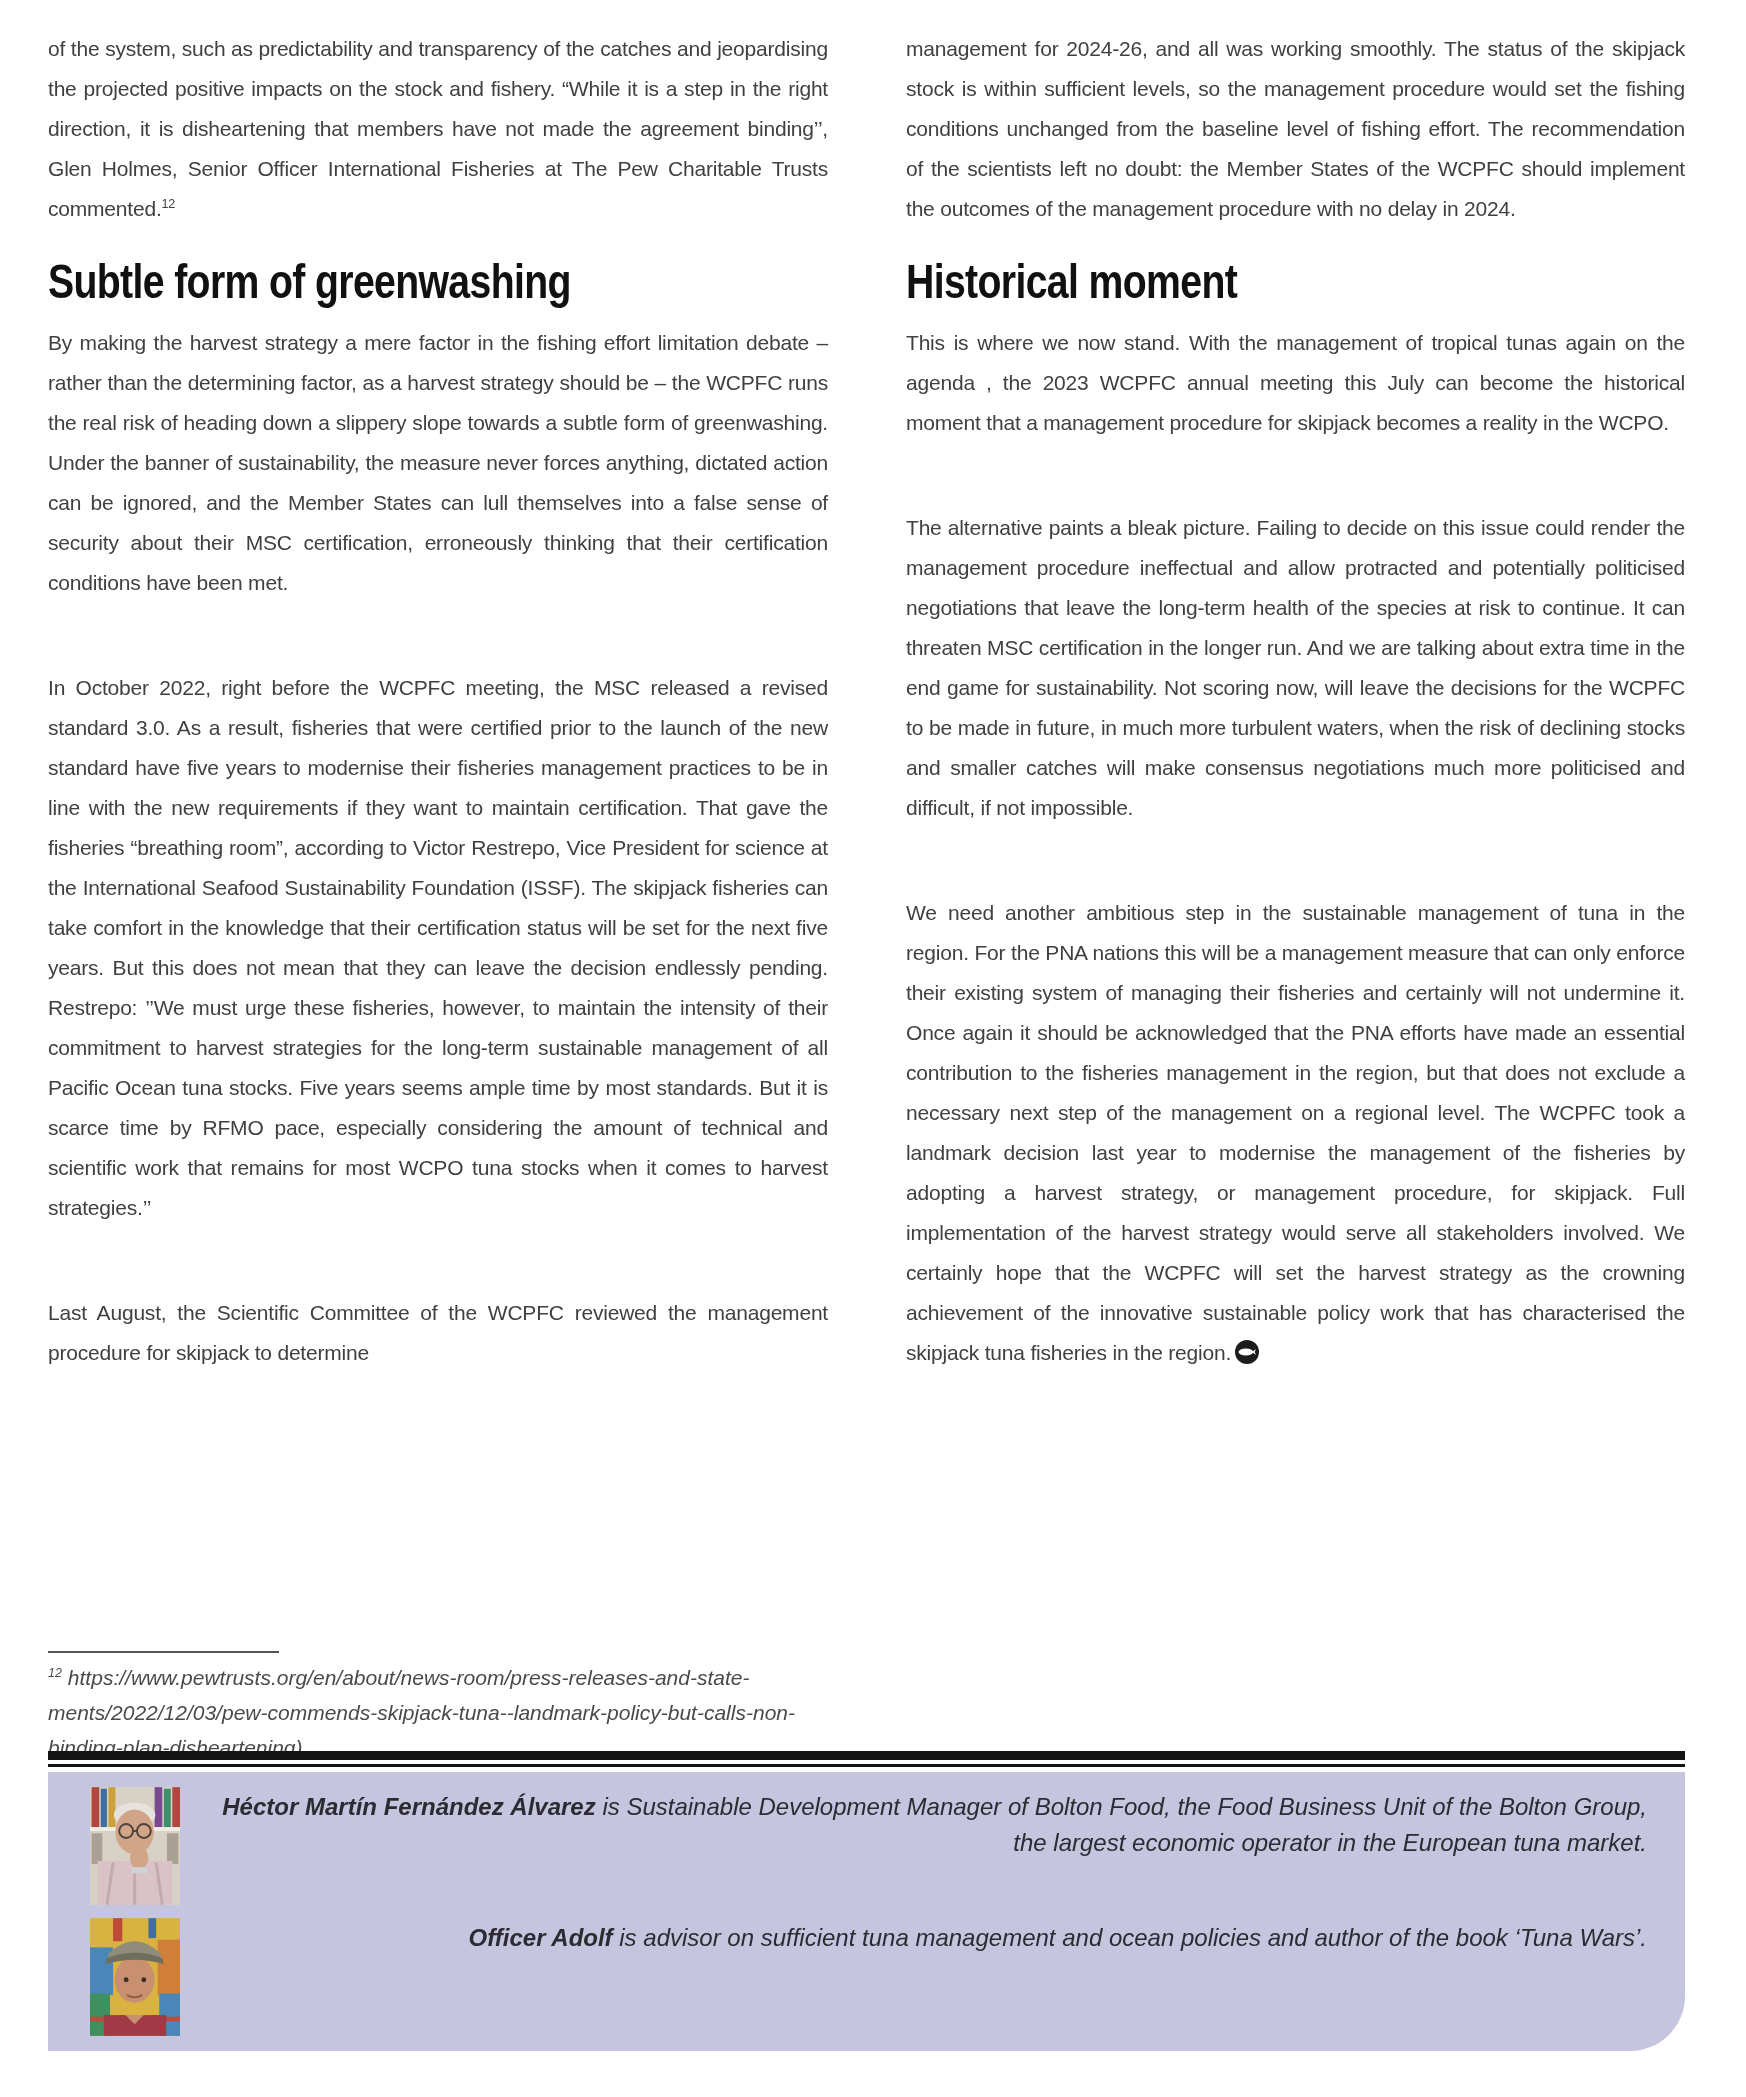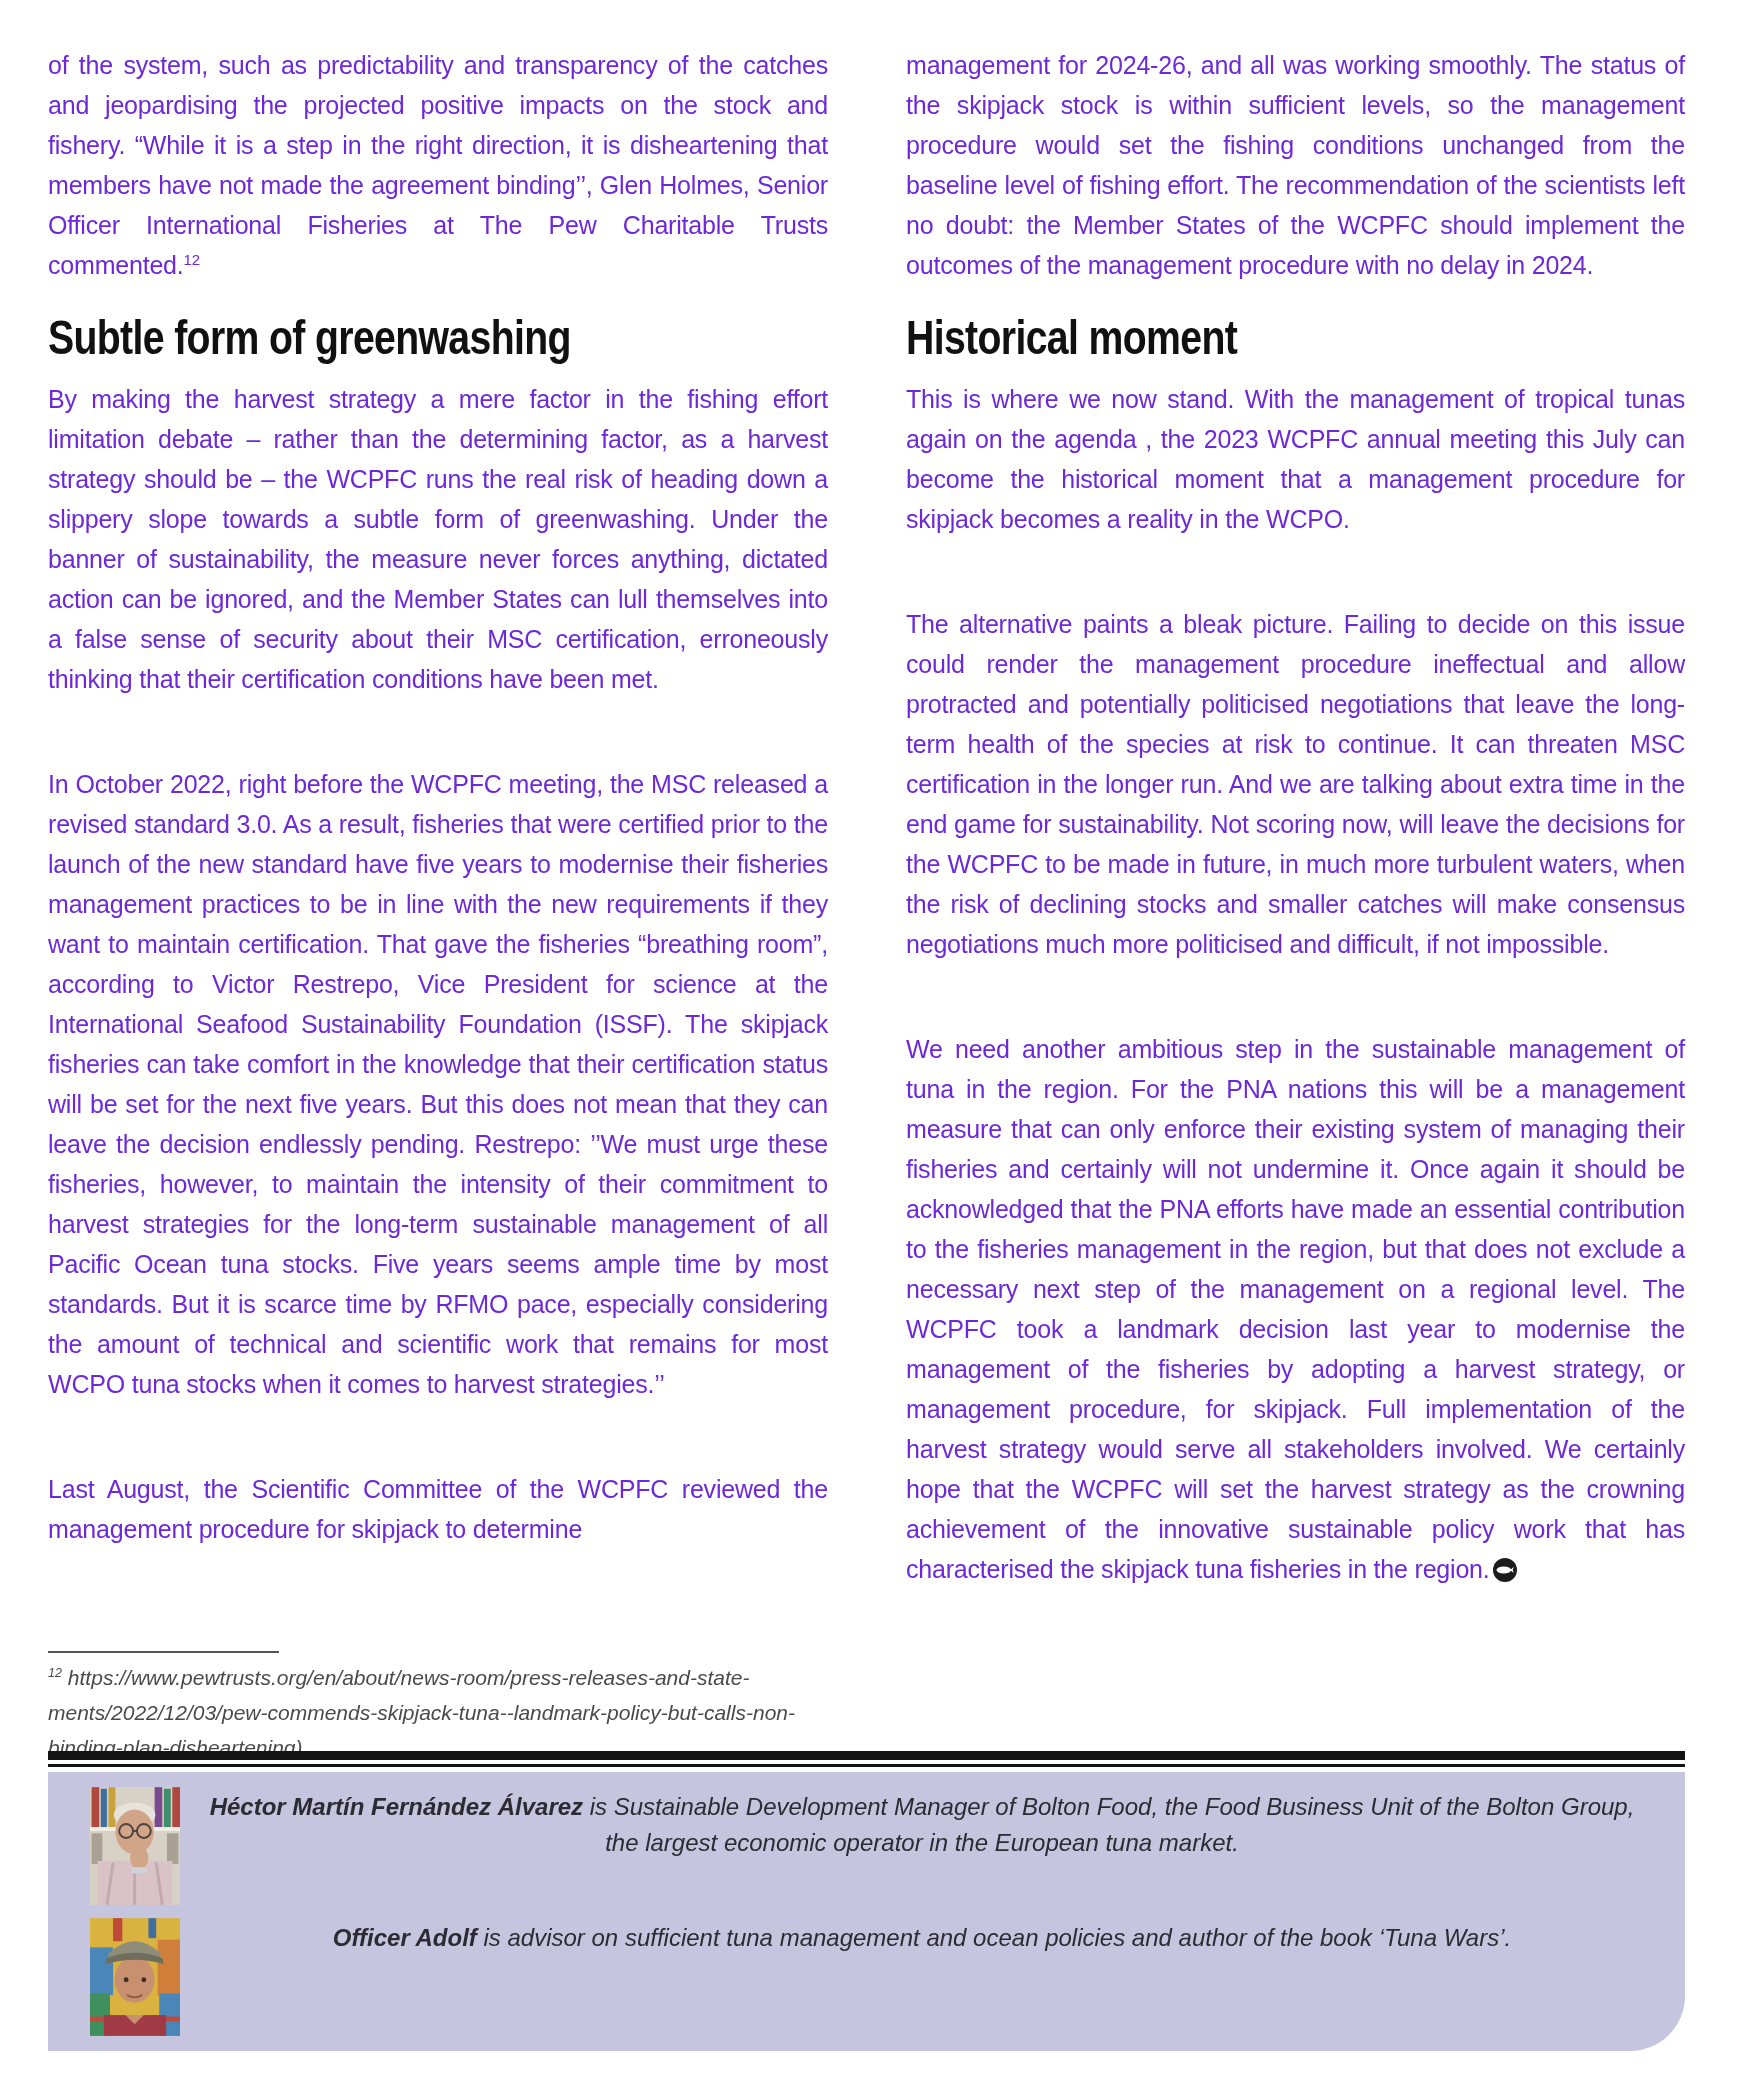--- a/index.html
+++ b/index.html
@@ -9,26 +9,26 @@
     height:2097px;
     background:#ffffff;
     font-family:"Liberation Sans", sans-serif;
     color:#232323;
     overflow:hidden;
   }
   .col{position:absolute;top:29px;}
   .col-left{left:48px;width:780px;}
   .col-right{left:906px;width:779px;}
   .body{
-    margin:16px 0 65px 0;
-    font-size:25px;
+    margin:0 0 65px 0;
+    font-size:21px;
     line-height:40px;
     text-align:justify;
     letter-spacing:-0.2px;
-    color:#6d28d9;
+    color:#404040;
   }
   .body.pre-h{margin-bottom:28px;}
   .body sup{font-size:60%;line-height:0;vertical-align:super;}
   h2.section-heading{
     margin:0 0 17px 0;
     font-size:49px;
     line-height:49px;
     font-weight:700;
     color:#111111;
     letter-spacing:-0.8px;
@@ -72,21 +72,21 @@
     display:block;
   }
   .portrait svg{display:block;}
   .portrait.p1{top:15.4px;}
   .portrait.p2{top:146px;}
   .bio{
     position:absolute;left:149px;
     width:1450px;
     font-size:24px;line-height:36px;
     font-style:italic;color:#2b2b31;
-    text-align:center;
+    text-align:right;
   }
   .bio.b1{top:17px;}
   .bio.b2{top:148px;}
   .bio .name{font-weight:700;}
 </style>
 </head>
 <body>
 
 <div class="page">
 

